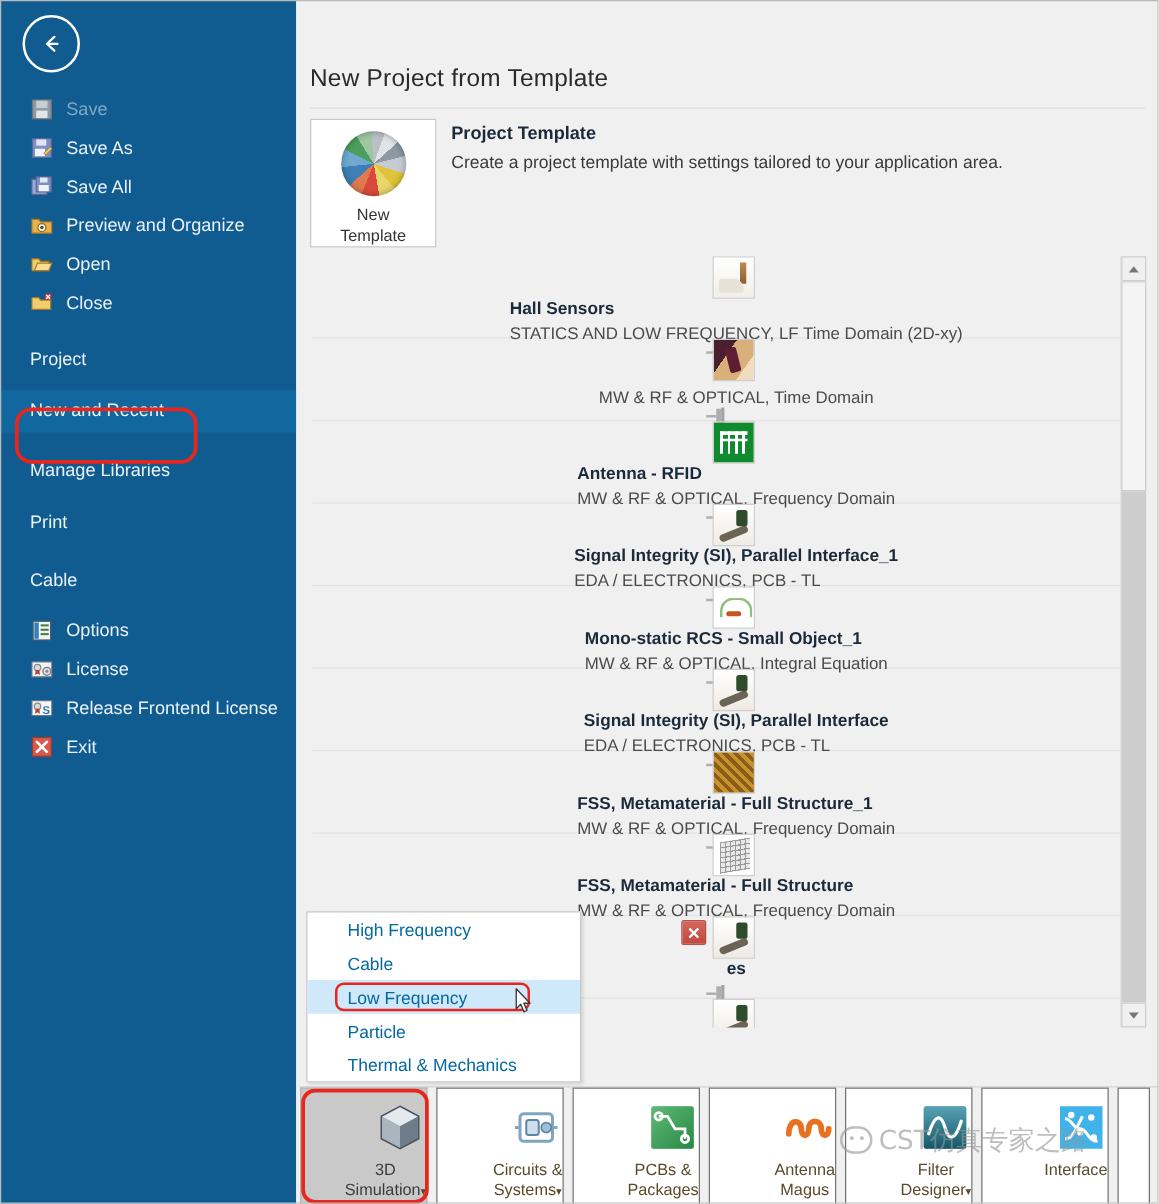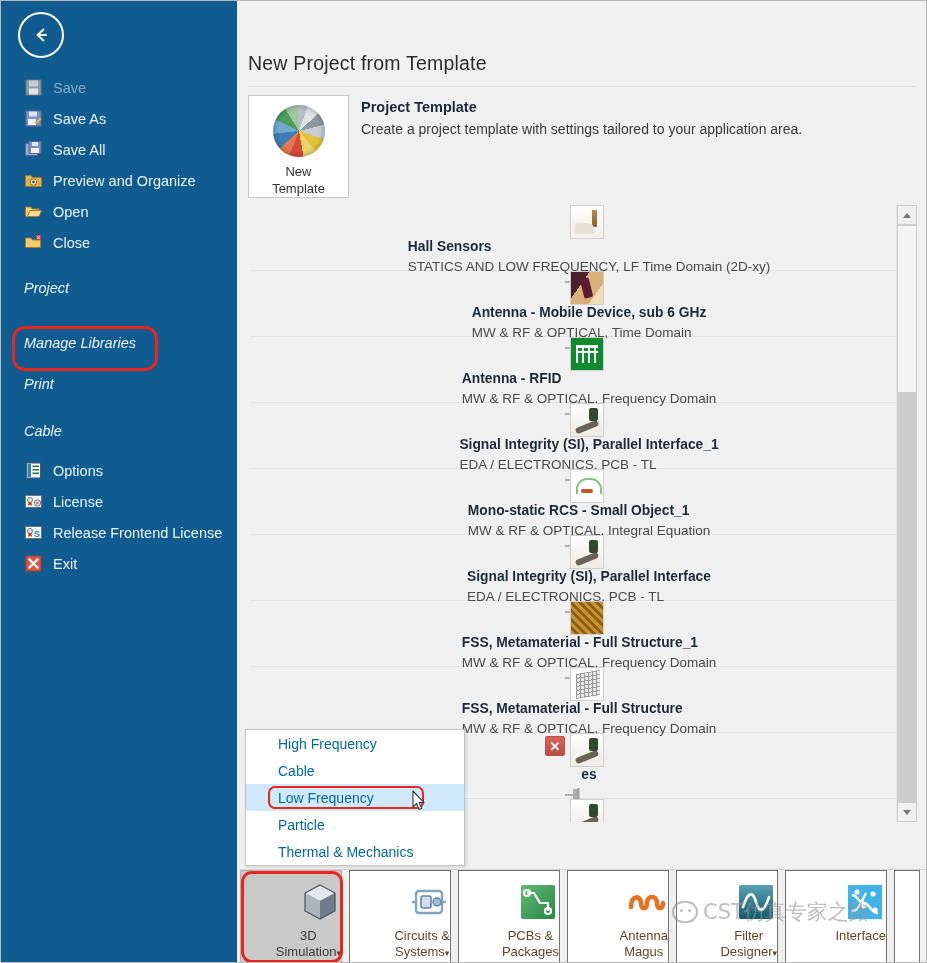--- a/index.html
+++ b/index.html
@@ -26,21 +26,21 @@
   .side-item{
     display:flex;align-items:center;height:31px;padding-left:24px;
     color:#eaf2f8;font-size:14.5px;cursor:pointer;box-sizing:border-box;
     position:relative;
   }
   .side-item .ico{
     width:19px;height:19px;margin-right:10px;flex:0 0 19px;
     display:flex;align-items:center;justify-content:center;
   }
   .side-item.disabled{color:#7ea9c4;}
-  .side-item.noicon{padding-left:24px;font-style:italic;}
+  .side-item.noicon{padding-left:24px;}
   .side-item.section{height:34px;}
   .side-item.selected{background:#13679f;}
   .side-gap{height:13px;}
   .side-gap.sm{height:7px;}
 
   
   .annot-ring{
     position:absolute;border:3px solid #e8261e;border-radius:13px;
     box-sizing:border-box;pointer-events:none;z-index:60;
   }
@@ -355,20 +355,23 @@
       </div>
 
       <div class="side-gap"></div>
 
       <div class="side-item section noicon">
         <span>Project</span>
       </div>
 
       <div class="side-gap sm"></div>
 
+      <div class="side-item section noicon selected">
+        <span>New and Recent</span>
+      </div>
 
       <div class="side-gap sm"></div>
 
 
       <div class="side-gap sm"></div>
 
       <div class="side-item section noicon">
         <span>Manage Libraries</span>
       </div>
 
@@ -476,21 +479,20 @@
           </svg>
         </div>
       </div>
       <div class="row-sep"></div>
 
       <div class="row">
         <div class="row-thumb">
             <div class="th-mobile"></div>
           </div>
         <div class="row-text">
-          <div class="row-title">Antenna - Mobile Device, sub 6 GHz</div>
           <div class="row-sub">MW &amp; RF &amp; OPTICAL, Time Domain</div>
         </div>
         <div class="row-actions">
           <svg class="pin-icon" viewBox="0 0 20 16">
             <rect x="9" y="2" width="4" height="12" fill="#9a9a9a"></rect>
             <rect x="13" y="1" width="2.5" height="14" fill="#8a8a8a"></rect>
             <rect x="1" y="7" width="8" height="2" fill="#9a9a9a"></rect>
           </svg>
         </div>
       </div>

